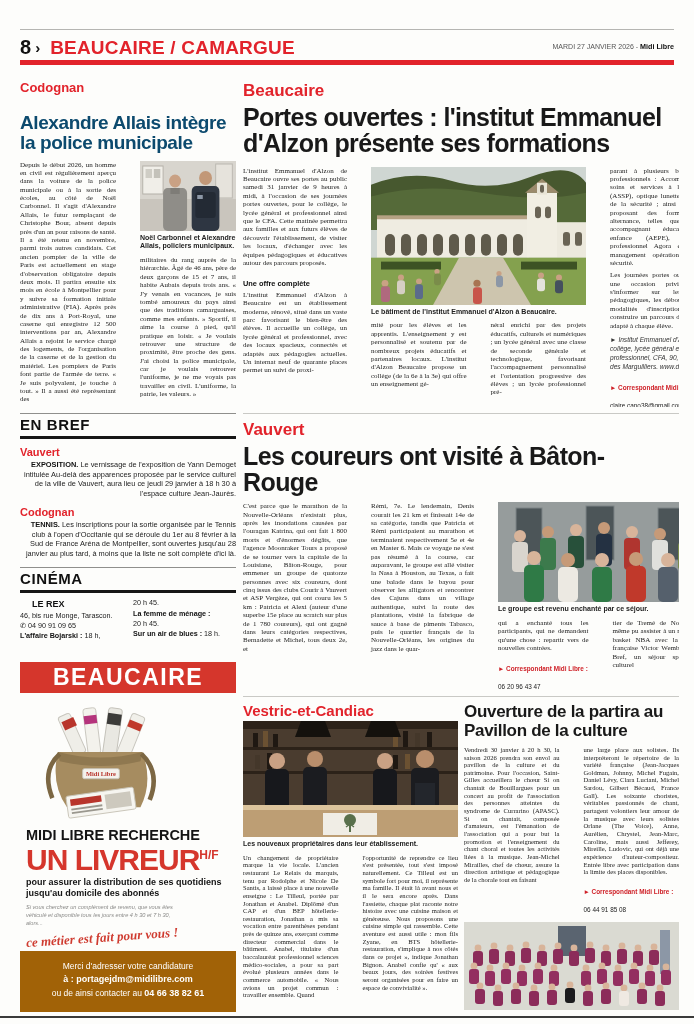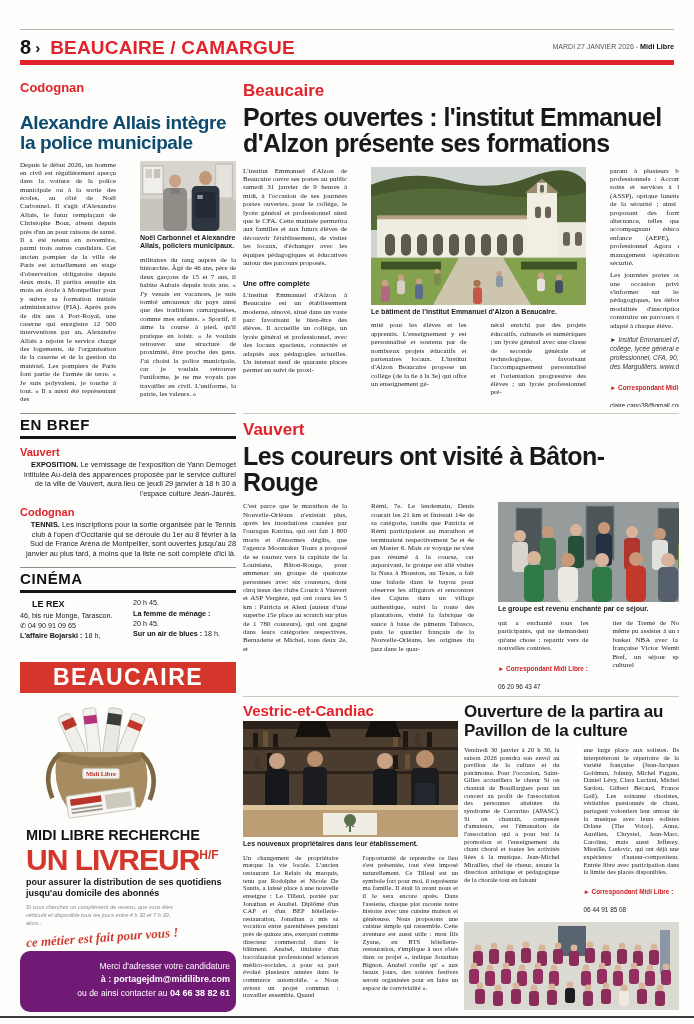--- a/index.html
+++ b/index.html
@@ -57,21 +57,21 @@
   
   .ad { margin-top:auto; }
   .ad-banner { background:#d5362c; color:#fff; text-align:center; font:bold 23px/31px "Liberation Sans",sans-serif; letter-spacing:1.5px; }
   .ad-body { padding:4px 6px 0; }
   .ad-h1 { font:bold 14.5px/1.2 "Liberation Sans",sans-serif; color:#141414; margin-top:2px; }
   .ad-h2 { font:bold 30px/1 "Liberation Sans",sans-serif; color:#d5362c; letter-spacing:-1px; }
   .ad-h2 sup { font-size:12px; letter-spacing:0; }
   .ad-sub { font:bold 9px/1.25 "Liberation Sans",sans-serif; color:#141414; margin-top:2px; }
   .ad-fine { font:italic 5.6px/1.4 "Liberation Sans",sans-serif; color:#8a8a88; margin-top:5px; }
   .ad-script { font:italic bold 13px/1.1 "Liberation Serif",serif; color:#cf3b30; transform:rotate(-4deg); margin:1px 0 8px; }
-  .ad-footer { background:#701a75; color:#fff; text-align:right; font:8.5px/1.55 "Liberation Sans",sans-serif; padding:9px 6px 11px;border-radius:10px; }
+  .ad-footer { background:#a16207; color:#fff; text-align:center; font:8.5px/1.55 "Liberation Sans",sans-serif; padding:9px 6px 11px; }
   .ad-footer b { font-size:9px; }
 
   .clamp240 { max-height:240px; overflow:hidden; }
   .clamp185 { max-height:188px; overflow:hidden; }
   .clamp176 { max-height:176px; overflow:hidden; }
   .clamp300 { max-height:300px; overflow:hidden; }
 </style>
 </head>
 <body>
 

